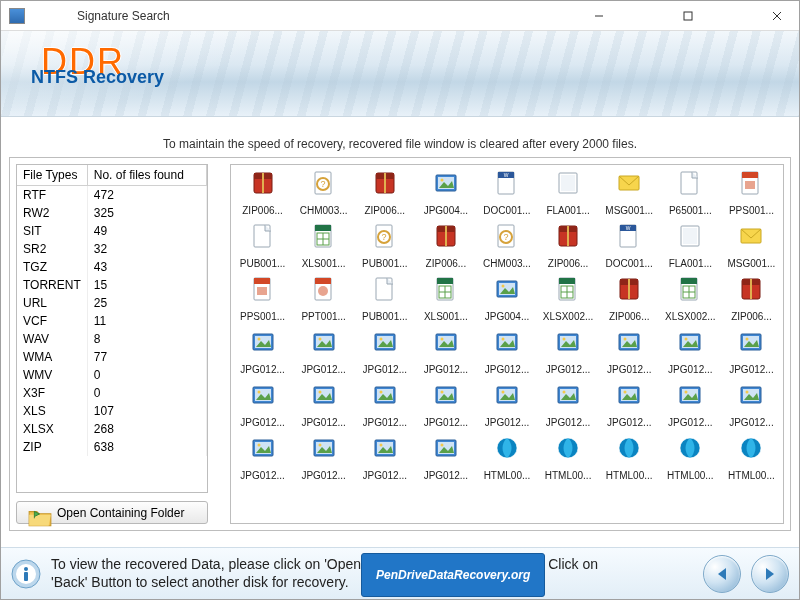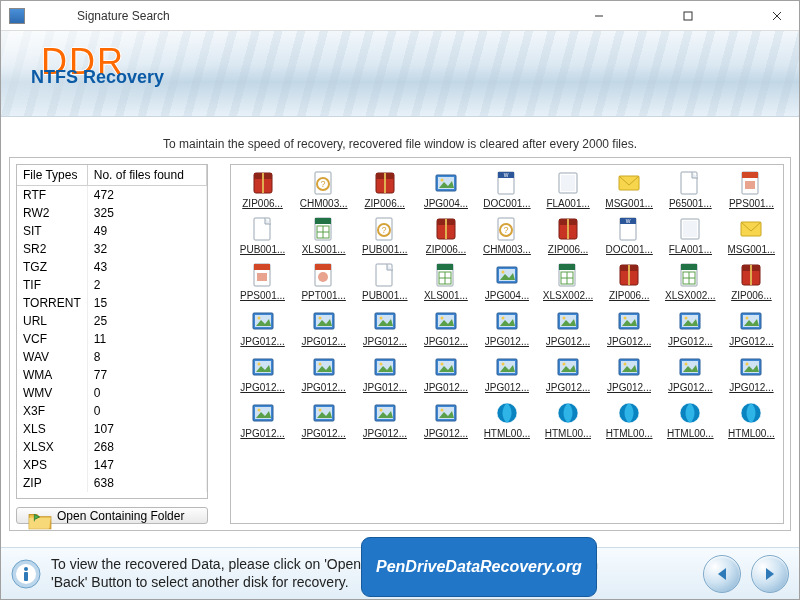--- a/index.html
+++ b/index.html
@@ -23,34 +23,34 @@
 
 .panes { flex: 1; display: flex; gap: 22px; border: 1px solid #bdbdbd; padding: 6px; background: #fff; }
 
 .leftcol { width: 192px; display: flex; flex-direction: column; }
 .table-wrap { flex: 1; border: 1px solid #bdbdbd; overflow-y: scroll; overflow-x: hidden; background: #fff; }
 table { width: 100%; border-collapse: collapse; font-size: 12px; }
 th { text-align: left; font-weight: 400; background: #fff; border-right: 1px solid #d0d0d0; border-bottom: 1px solid #d0d0d0; padding: 3px 6px; position: sticky; top: 0; }
 td { padding: 2px 6px; border-right: 1px solid #eee; }
 td:first-child { width: 62px; }
 
-.open-btn { margin-top: 8px; height: 17px; border: 1px solid #b8b8b8; background: linear-gradient(#fdfdfd,#e9e9e9); border-radius: 3px; display: flex; align-items: center; gap: 8px; padding: 0 10px; font-size: 12px; cursor: pointer; }
+.open-btn { margin-top: 8px; height: 23px; border: 1px solid #b8b8b8; background: linear-gradient(#fdfdfd,#e9e9e9); border-radius: 3px; display: flex; align-items: center; gap: 8px; padding: 0 10px; font-size: 12px; cursor: pointer; }
 .open-btn .folder-icon { width: 22px; height: 18px; }
 .open-btn .folder-icon svg { display:block; }
 
 .grid-wrap { flex: 1; border: 1px solid #bdbdbd; padding: 4px 2px; overflow: hidden; }
 .grid { display: grid; grid-template-columns: repeat(9, 1fr); column-gap: 2px; row-gap: 6px; }
 .item { display: flex; flex-direction: column; align-items: center; font-size: 10px; color: #222; cursor: pointer; }
 .item .ic { width: 28px; height: 28px; display:flex; align-items:center; justify-content:center; }
-.item .lbl { margin-top: 1px; white-space: nowrap; overflow: hidden; text-overflow: ellipsis; max-width: 56px; text-decoration: underline; }
+.item .lbl { margin-top: 8px; white-space: nowrap; overflow: hidden; text-overflow: ellipsis; max-width: 56px; }
 
 .footer { height: 52px; display: flex; align-items: center; padding: 0 10px; gap: 10px; background: linear-gradient(#f6fbff,#e2eef7); border-top: 1px solid #cfdde8; position: relative; }
 .footer .info-icon { width: 30px; height: 30px; flex-shrink:0; }
 .footer .info-text { flex: 1; font-size: 14px; color: #222; line-height: 1.25; padding-right: 90px; }
-.footer .sitebadge { position:absolute; left: 360px; bottom: 2px; background:#2176c7; color:#fff; font-size:16px; font-style: italic; font-weight:600; padding:20px 14px; border-radius: 9px; border: 1px solid #155a9c; }
+.footer .sitebadge { position:absolute; left: 360px; bottom: 2px; background:#2176c7; color:#fff; font-size:12px; font-style: italic; font-weight:600; padding:14px 14px; border-radius: 3px; border: 1px solid #155a9c; }
 .navbtn { width: 38px; height: 38px; border-radius: 50%; background: radial-gradient(circle at 30% 30%, #fff, #cfe3f2 45%, #9cc0dc 80%); border: 1px solid #7ea9c9; display:flex; align-items:center; justify-content:center; cursor:pointer; box-shadow: inset 0 1px 2px #fff; }
 .navbtn svg { display:block; }
 
 
 .ict { width:26px; height:26px; }
 </style>
 </head>
 <body>
 
 <svg width="0" height="0" style="position:absolute">
@@ -184,24 +184,20 @@
                 </tr>
                 <tr>
                   <td>SR2</td>
                   <td>32</td>
                 </tr>
                 <tr>
                   <td>TGZ</td>
                   <td>43</td>
                 </tr>
                 <tr>
-                  <td>TIF</td>
-                  <td>2</td>
-                </tr>
-                <tr>
                   <td>TORRENT</td>
                   <td>15</td>
                 </tr>
                 <tr>
                   <td>URL</td>
                   <td>25</td>
                 </tr>
                 <tr>
                   <td>VCF</td>
                   <td>11</td>
@@ -222,24 +218,20 @@
                   <td>X3F</td>
                   <td>0</td>
                 </tr>
                 <tr>
                   <td>XLS</td>
                   <td>107</td>
                 </tr>
                 <tr>
                   <td>XLSX</td>
                   <td>268</td>
-                </tr>
-                <tr>
-                  <td>XPS</td>
-                  <td>147</td>
                 </tr>
                 <tr>
                   <td>ZIP</td>
                   <td>638</td>
                 </tr>
               </tbody>
           </table>
         </div>
         <button class="open-btn">
           <span class="folder-icon">

